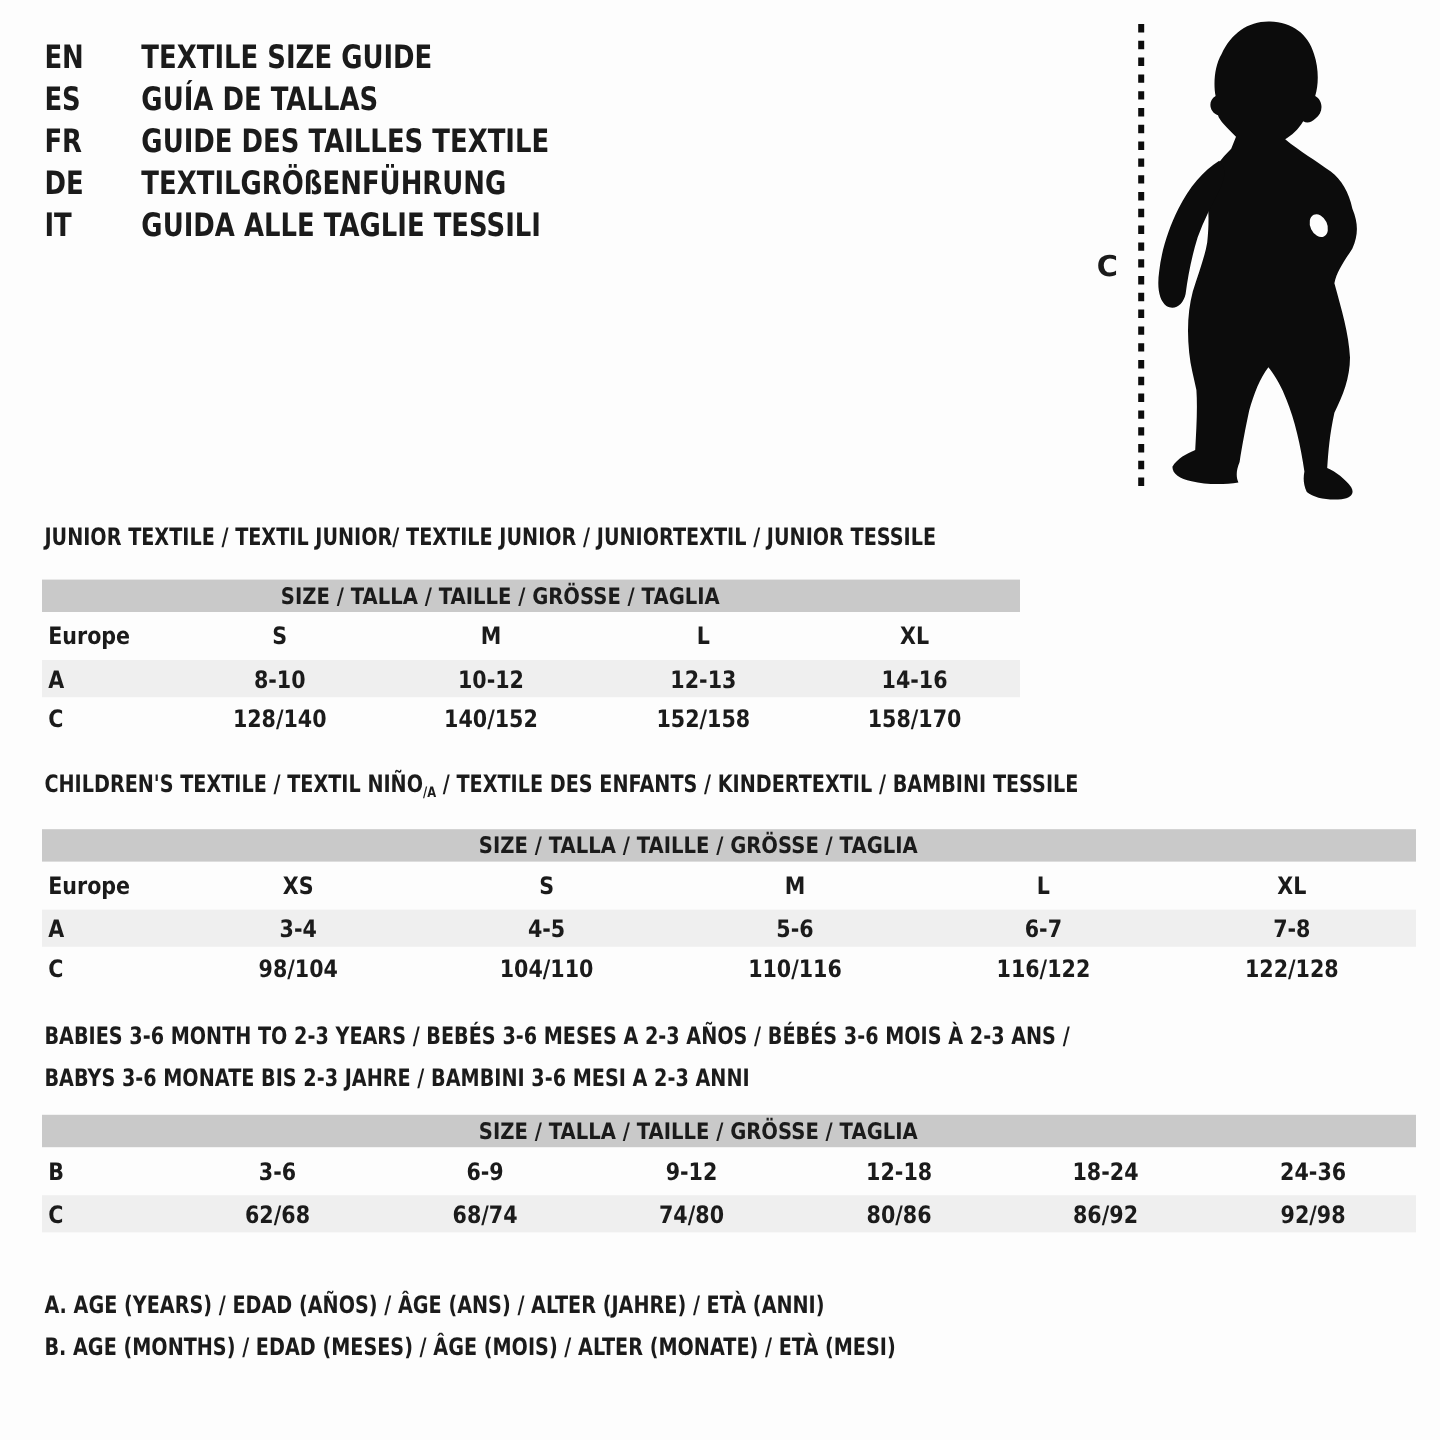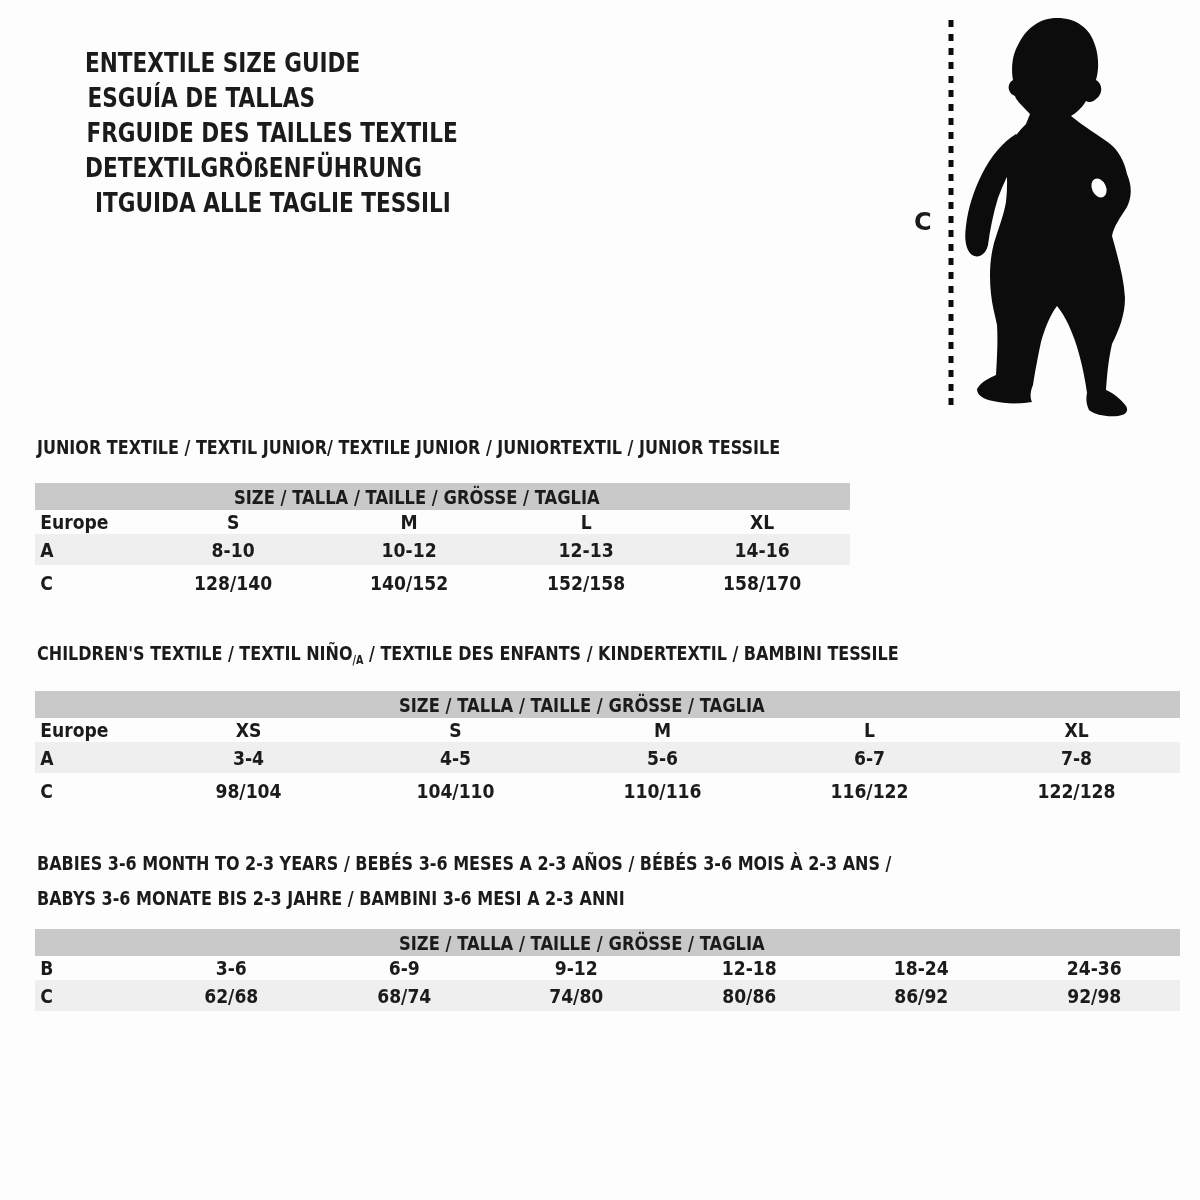--- a/index.html
+++ b/index.html
@@ -1,41 +1,41 @@
 <!DOCTYPE html>
 <html><head>
 <meta charset="utf-8">
 <style>
   html,body{margin:0;padding:0;background:#fdfdfd;}
   .page{position:relative;width:1200px;height:1200px;background:#fdfdfd;color:#1b1b1b;
         font-family:"DejaVu Sans","Liberation Sans",sans-serif;font-weight:700;overflow:hidden;}
   
   .cx{transform:scaleX(0.8);transform-origin:0 50%;white-space:nowrap;}
   
-  .lang-block{position:absolute;left:37px;top:45px;text-align:right;}
+  .lang-block{position:absolute;left:37px;top:31px;}
   .lang-row{display:flex;align-items:center;height:35px;font-size:27px;}
   .lang-code{width:101px;}
   
   .figure{position:absolute;left:900px;top:8px;width:250px;height:414px;}
   .figure-c{position:absolute;left:914px;top:208px;font-size:24px;}
   
   .sec-title{position:absolute;left:37px;margin:0;font-size:20px;line-height:24px;white-space:nowrap;
              transform:scaleX(0.8);transform-origin:0 50%;font-weight:700;}
   .title-sub{font-size:12px;vertical-align:-4px;}
   .two-line{line-height:35px;}
   
   .sizetable{position:absolute;left:35px;}
   .t1{width:815px;} .t2,.t3{width:1145px;}
   .t-head{background:#c9c9c9;height:27px;display:flex;align-items:center;padding-left:8px;font-size:19px;justify-content:center;}
   .hdr{display:inline-block;transform:scaleX(0.86);transform-origin:0 50%;white-space:nowrap;}
   .t-row{display:grid;align-items:center;font-size:20px;}
   .t1 .t-row{grid-template-columns:110px repeat(4,1fr);}
   .t2 .t-row{grid-template-columns:110px repeat(5,1fr);}
   .t3 .t-row{grid-template-columns:110px repeat(6,1fr);}
-  .r36{height:24px;} .r31{height:31px;} .r35{height:35px;}
+  .r36{height:40px;} .r31{height:31px;} .r35{height:35px;}
   .alt{background:#efefef;}
   .cell{text-align:center;transform:scaleX(0.86);transform-origin:50% 50%;white-space:nowrap;}
   .cell.lab{text-align:left;padding-left:6px;transform-origin:0 50%;}
   
   .legend{position:absolute;left:37px;top:1069px;font-size:20px;}
   .legend-line{height:35px;display:flex;align-items:center;}
 </style>
 </head>
 <body>
 
@@ -180,15 +180,21 @@
       <span class="cell">62/68</span>
       <span class="cell">68/74</span>
       <span class="cell">74/80</span>
       <span class="cell">80/86</span>
       <span class="cell">86/92</span>
       <span class="cell">92/98</span>
     </div>
   </div>
 
   <div class="legend">
+    <div class="legend-line">
+        <span class="cx">A. AGE (YEARS) / EDAD (AÑOS) / ÂGE (ANS) / ALTER (JAHRE) / ETÀ (ANNI)</span>
+      </div>
+    <div class="legend-line">
+        <span class="cx">B. AGE (MONTHS) / EDAD (MESES) / ÂGE (MOIS) / ALTER (MONATE) / ETÀ (MESI)</span>
+      </div>
   </div>
 
 </div>
 
 </body></html>

